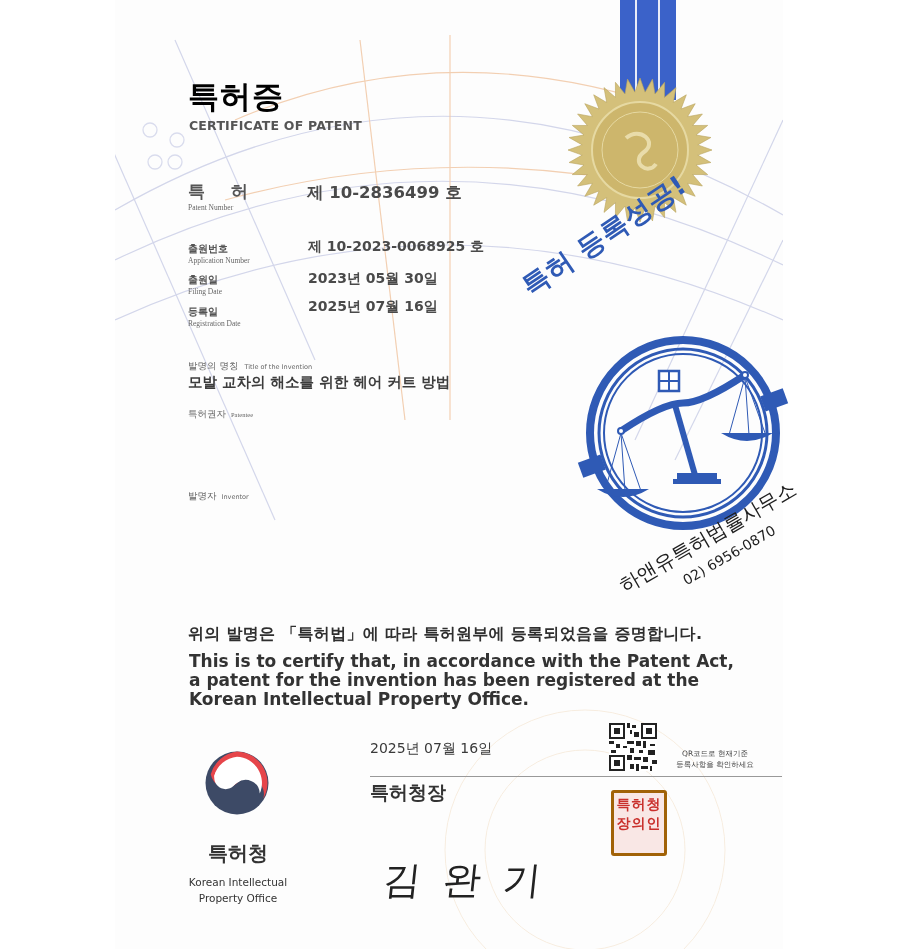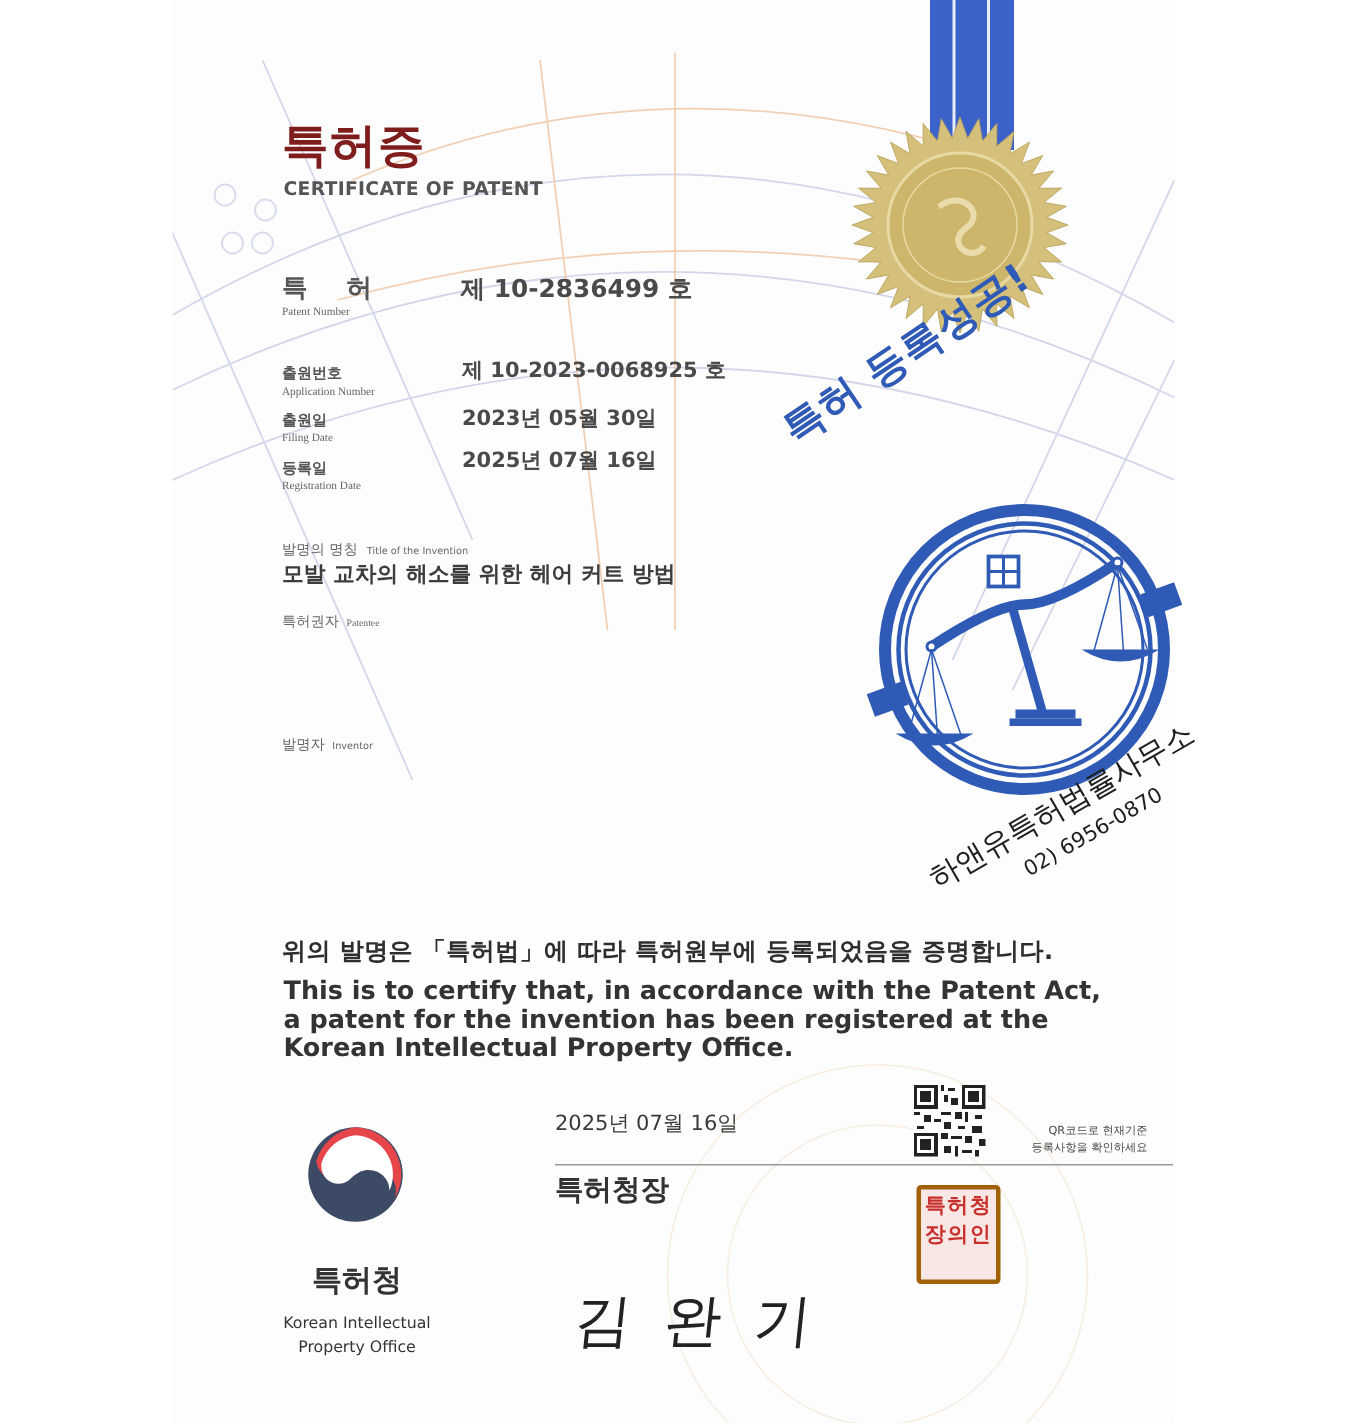--- a/index.html
+++ b/index.html
@@ -3,21 +3,21 @@
 <meta charset="utf-8">
 <style>
   html, body { margin:0; padding:0; background:#ffffff; }
   body { width:900px; height:949px; position:relative; overflow:hidden;
          font-family:"DejaVu Sans", "Liberation Sans", sans-serif; color:#3a3a3a; }
   .paper { position:absolute; left:115px; top:0; width:668px; height:949px;
            background:#fdfdfd; }
   .guilloche { position:absolute; left:115px; top:0; width:668px; height:949px; pointer-events:none; }
   .abs { position:absolute; }
 
-  .cert-title-ko { left:188px; top:76px; font-size:31px; font-weight:bold; color:#7f1d1d; letter-spacing:1px; }
+  .cert-title-ko { left:188px; top:76px; font-size:31px; font-weight:bold; color:#000000; letter-spacing:1px; }
   .cert-title-en { left:189px; top:118px; font-size:12.5px; font-weight:bold; color:#555; letter-spacing:0.2px; }
 
   .lbl-ko { font-size:13px; color:#555; font-weight:bold; }
   .lbl-en { font-size:7.5px; color:#666;font-family:Liberation Serif, serif; }
   .val { font-size:14px; color:#4a4a4a; font-weight:bold; }
 
   .patent-num-lbl { left:188px; top:180px; }
   .patent-num-lbl .lbl-ko { font-size:17px; letter-spacing:10px; }
   .patent-num-val { left:307px; top:182px; font-size:16.5px; font-weight:bold; color:#4a4a4a; }
 
@@ -38,21 +38,21 @@
   .kipo-name { left:188px; top:840px; width:100px; text-align:center; font-size:20px; font-weight:bold; color:#333; }
   .kipo-en { left:176px; top:874px; width:124px; text-align:center; font-size:10.5px; color:#333; line-height:16px; }
 
   .issue-date { left:370px; top:740px; font-size:14px; color:#3a3a3a; }
   .divider { left:370px; top:776px; width:412px; height:1px; background:#999; }
   .commissioner-ko { left:370px; top:780px; font-size:19px; font-weight:bold; color:#333; }
   .commissioner-en { left:370px; top:808px; font-size:10.5px; font-weight:bold; color:#444; line-height:16px; }
   .signature { left:383px; top:855px; font-size:38px; color:#222; font-family:"DejaVu Serif", serif; letter-spacing:22px; transform:skewX(-6deg); font-weight:normal; }
 
   .qr { left:609px; top:723px; width:48px; height:48px; }
-  .qr-note { left:665px; top:748px; font-size:7.5px; color:#444; line-height:11px; text-align:right; width:100px; }
+  .qr-note { left:665px; top:748px; font-size:7.5px; color:#444; line-height:11px; text-align:center; width:100px; }
 
   .red-seal { left:611px; top:790px; width:56px; height:66px; border:3px solid #a16207; border-radius:3px;
               background:rgba(220,70,60,0.12); box-sizing:border-box; }
   .red-seal-text { position:absolute; inset:2px; color:#c9302c; font-size:14px; font-weight:bold;
                    line-height:19px; text-align:center; word-break:break-all; letter-spacing:1px; }
 
   .ribbon { left:620px; top:0; width:56px; height:100px; }
   .gold-seal { left:565px; top:75px; width:150px; height:150px; }
 
   .stamp { left:520px; top:280px; width:340px; height:320px; }

